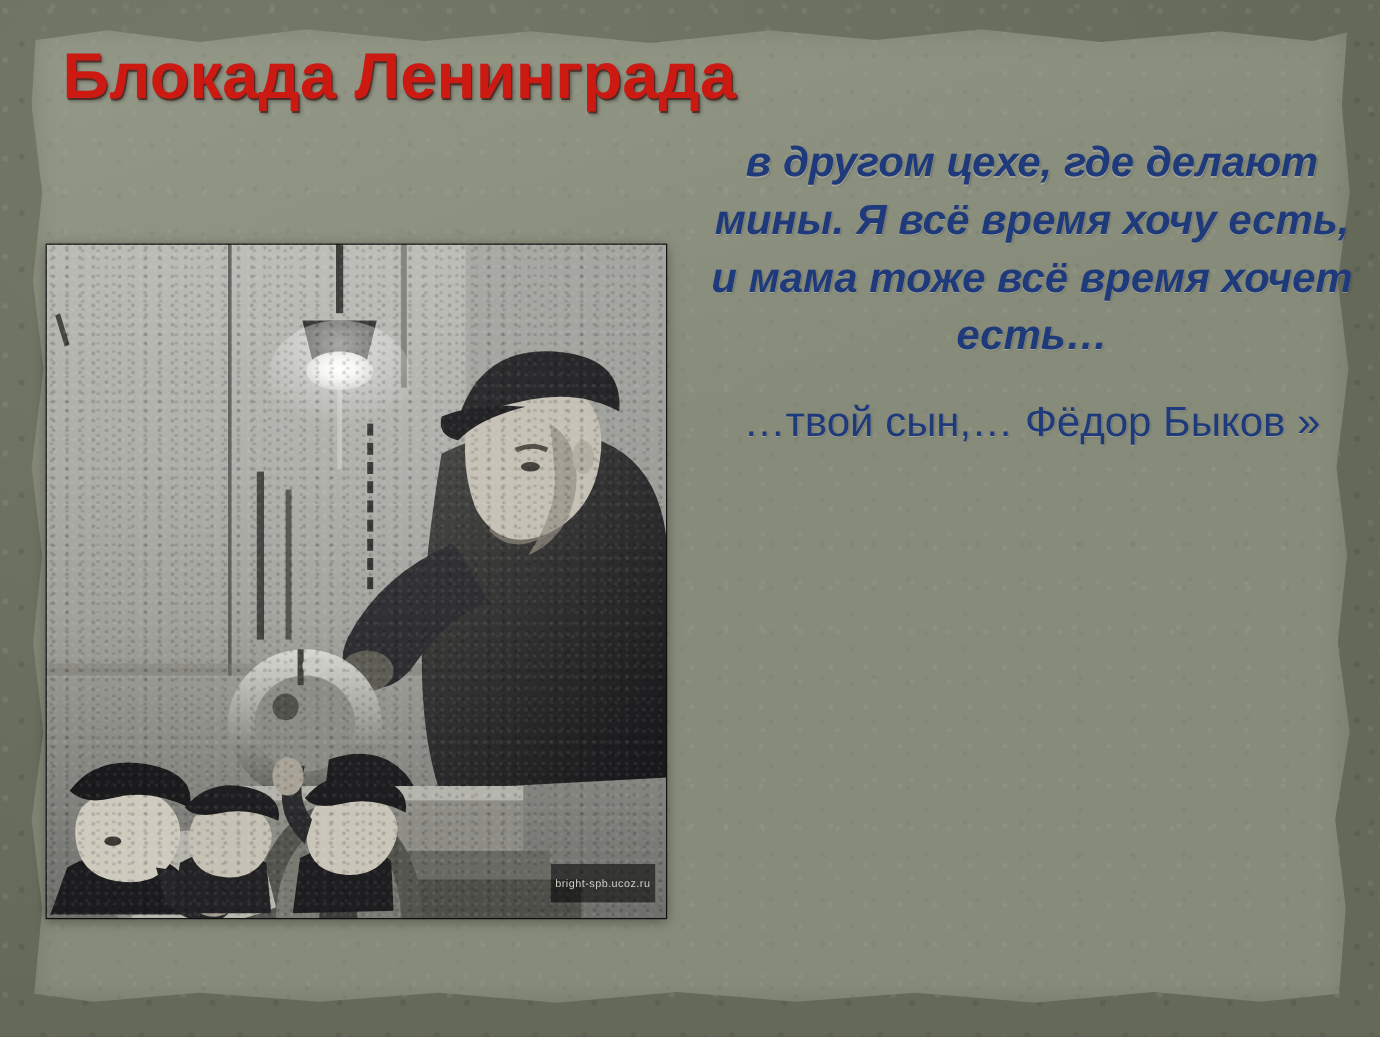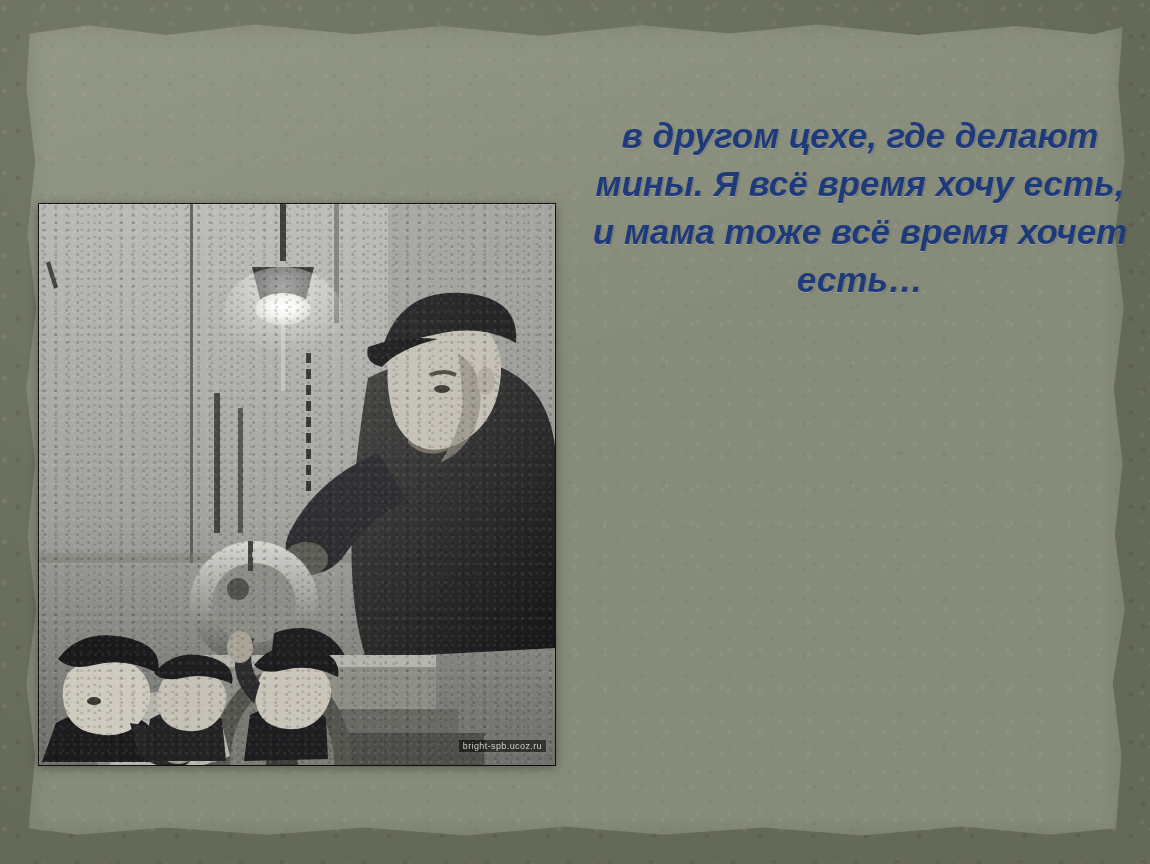--- a/index.html
+++ b/index.html
@@ -117,21 +117,21 @@
     pointer-events: none;
   }
   .watermark {
     position: absolute;
     right: 10px;
     bottom: 14px;
     font-size: 9px;
     letter-spacing: .4px;
     color: #cfcfc8;
     background: rgba(0,0,0,.55);
-    padding: 1px 4px;
+    padding: 11px 4px;
     font-family: "Liberation Sans", sans-serif;
   }
 
   
   .quote {
     position: absolute;
     left: 592px;
     top: 112px;
     width: 536px;
     text-align: center;
@@ -158,20 +158,21 @@
       0 1px 0 rgba(255,255,255,.28),
       1px 1px 2px rgba(0,0,0,.20);
   }
 </style>
 </head>
 <body>
 
 <div class="slide">
   <div class="paper"></div>
 
+  <div class="title">Блокада Ленинграда</div>
 
   <div class="photo">
     <svg viewBox="0 0 518 563" preserveAspectRatio="xMidYMid slice">
       <defs>
         <linearGradient id="wallg" x1="0" y1="0" x2="0" y2="1">
           <stop offset="0%" stop-color="#b9b9b4"></stop>
           <stop offset="55%" stop-color="#a0a09b"></stop>
           <stop offset="100%" stop-color="#6e6e6a"></stop>
         </linearGradient>
         <radialGradient id="lampg" cx="50%" cy="45%" r="55%">
@@ -286,14 +287,15 @@
       <rect x="0" y="0" width="518" height="563" fill="url(#glowg)" opacity=".18"></rect>
       <path d="M12 58 l8 26 l-4 2 l-8 -26 z" fill="#2b2b28" opacity=".8"></path>
       <rect x="0" y="0" width="518" height="563" fill="none" stroke="#101010" stroke-width="2"></rect>
     </svg>
     <div class="photo-grain"></div>
     <div class="watermark">bright-spb.ucoz.ru</div>
   </div>
 
   <div class="quote">
     <p class="gap">в другом цехе, где делают мины. Я всё время хочу есть, и мама тоже всё время хочет есть…</p>
+    <p class="sign">…твой сын,… Фёдор Быков »</p>
   </div>
 </div>
 
 </body></html>

